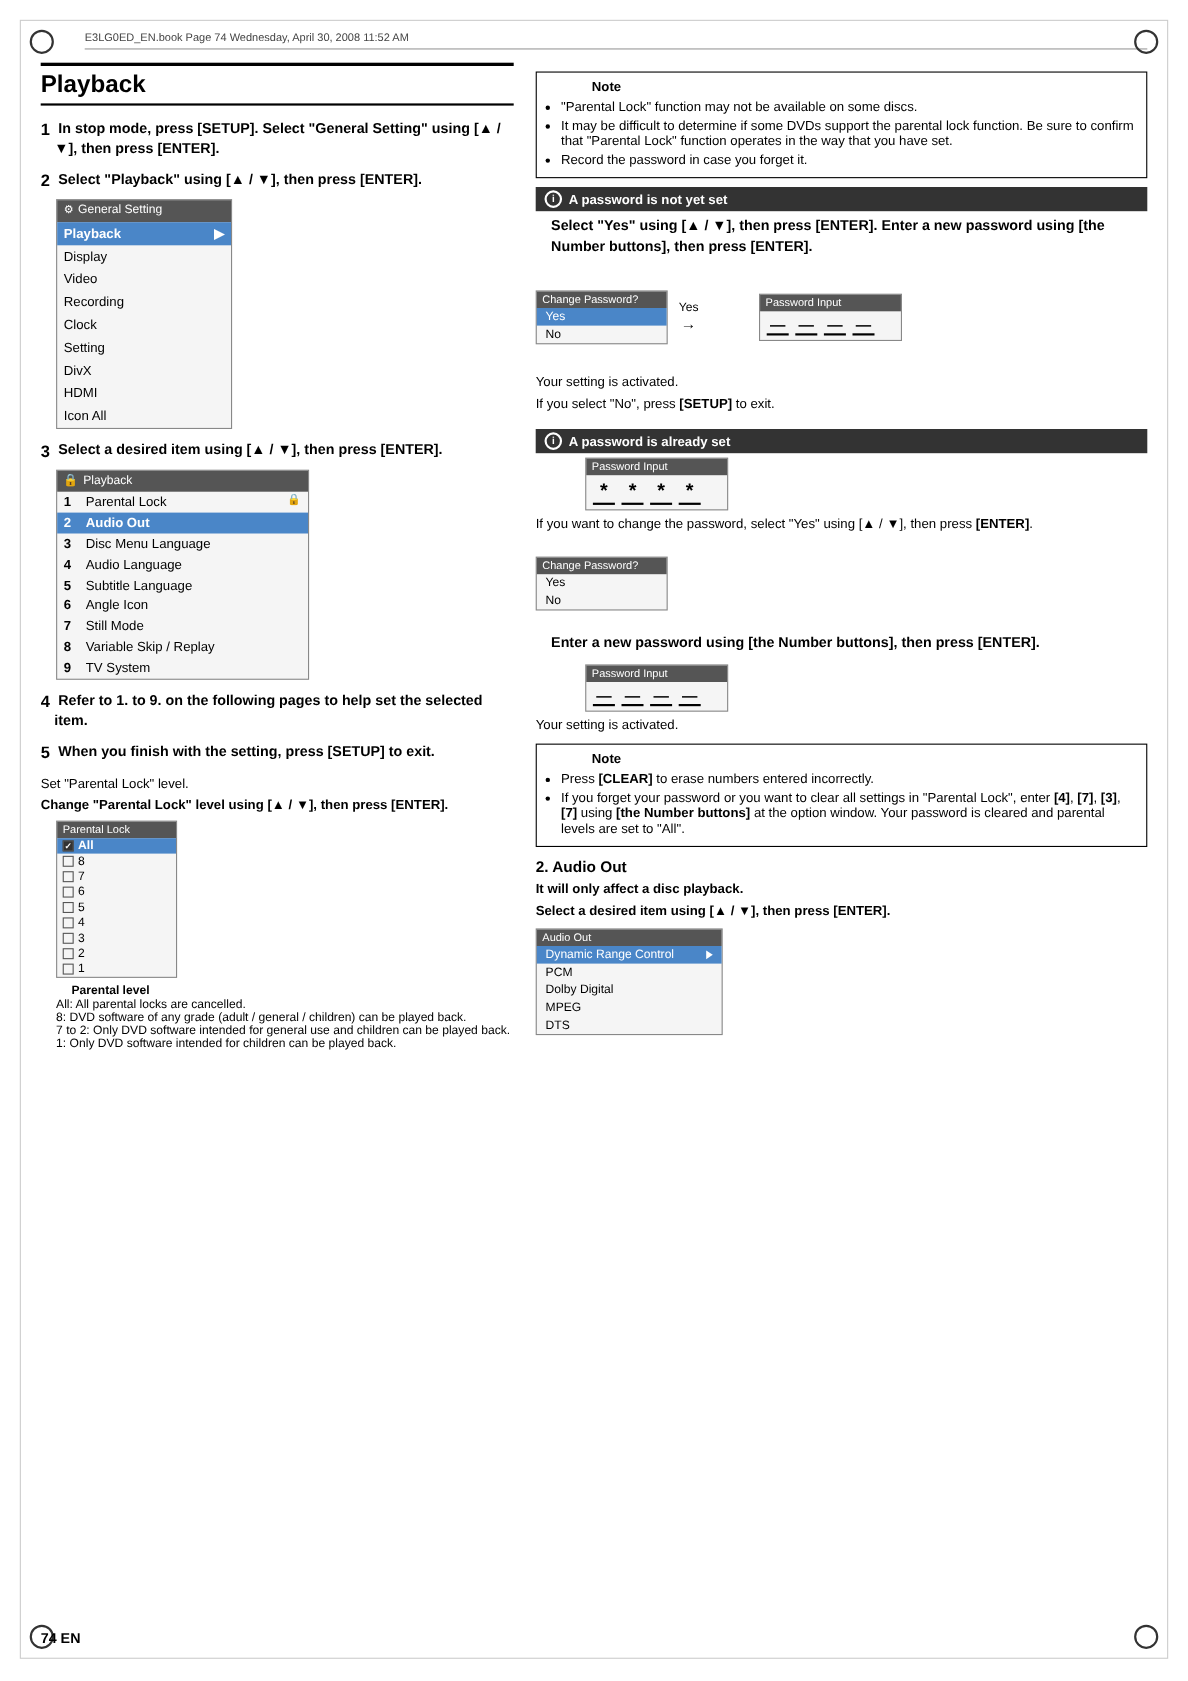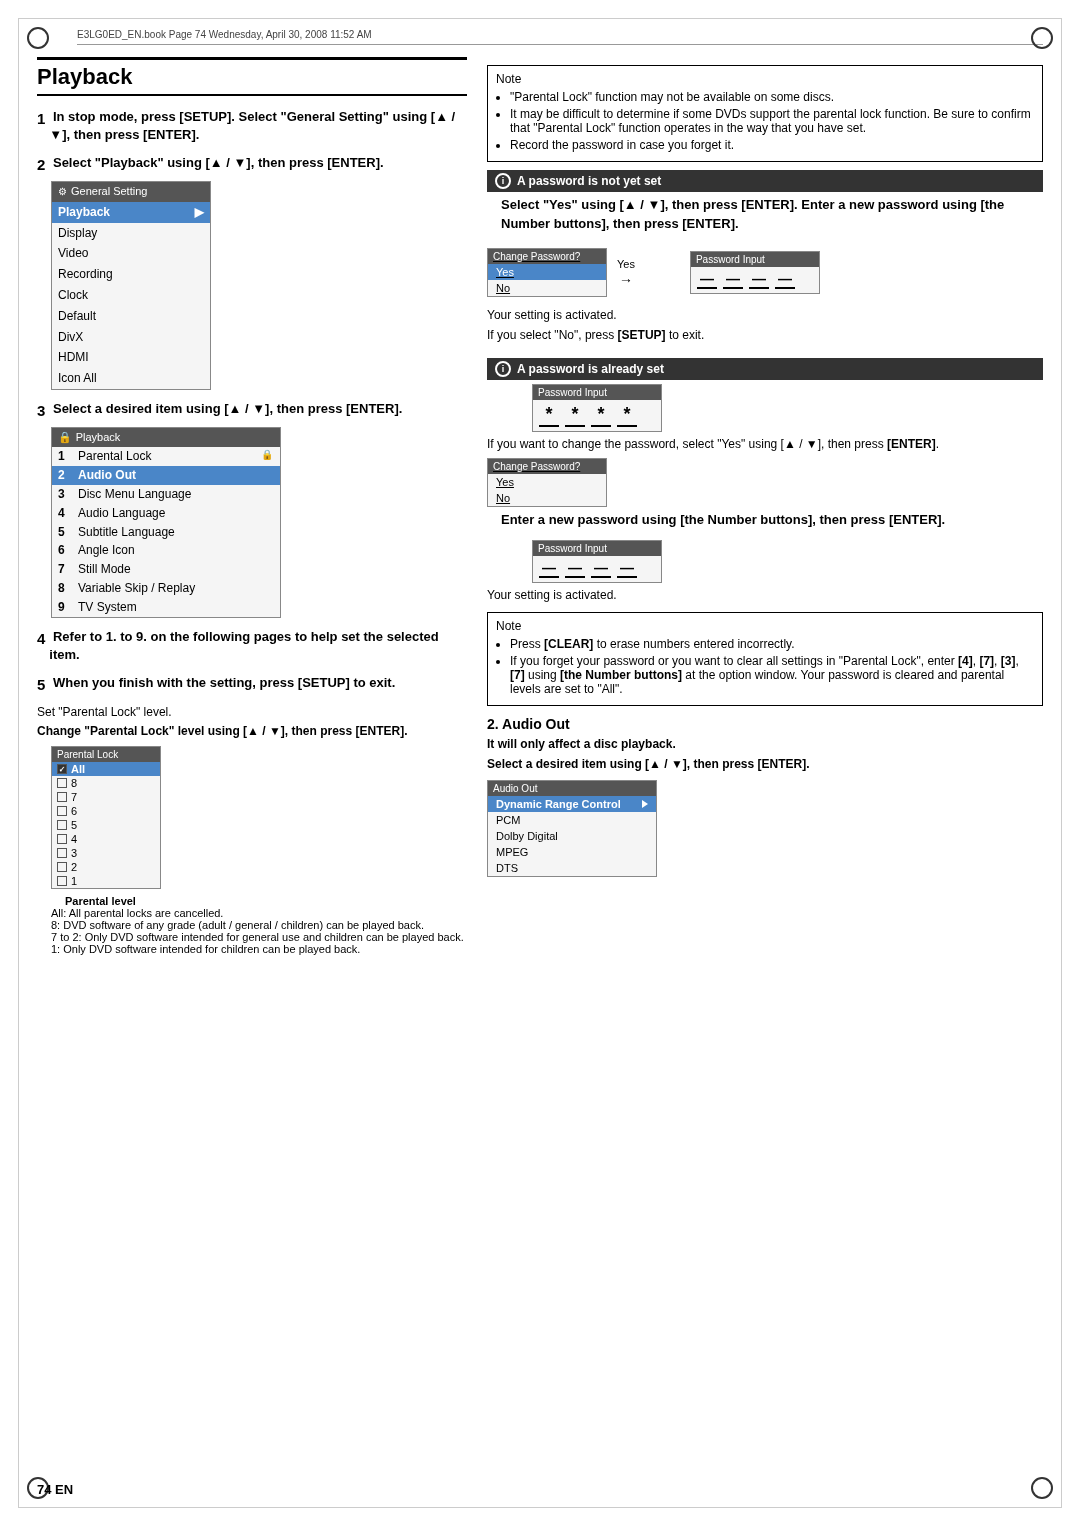--- a/index.html
+++ b/index.html
@@ -143,22 +143,21 @@
       margin: 10px 0 4px 0;
     }
     .sub-text { font-size: 12px; margin-left: 0; margin-bottom: 4px; }
 
     
     .small-box {
       border: 1px solid #888;
       background: #f5f5f5;
       width: 120px;
       font-size: 11px;
-      margin: 4px 0;
-      text-decoration: underline;
+      margin: 20px 0;
     }
     .small-box .sb-title {
       background: #555;
       color: #fff;
       padding: 2px 5px;
       font-size: 10px;
     }
     .small-box .sb-item {
       padding: 2px 8px;
     }
@@ -208,22 +207,23 @@
     .parental-level-note strong { font-weight: bold; padding-left: 14px; }
 
     
     .note-box {
       border: 1px solid #000;
       padding: 6px 8px;
       margin: 8px 0;
       font-size: 12px;
     }
     .note-box .note-title {
-      font-weight: normal;
+      font-weight: bold;
       margin-bottom: 4px;
+      margin-left: 42px;
     }
     .note-box ul {
       margin-left: 14px;
     }
     .note-box li { margin-bottom: 3px; }
 
     
     .pw-section-title {
       background: #333;
       color: #fff;
@@ -289,21 +289,21 @@
     }
     .audio-out-box .ao-item {
       padding: 2px 8px;
       display: flex;
       align-items: center;
       justify-content: space-between;
     }
     .audio-out-box .ao-item.sel {
       background: #4a86c8;
       color: #fff;
-      font-weight: bold;
+      font-weight: normal;
       text-align: center;
     }
 
     .triangle-right {
       width: 0; height: 0;
       border-top: 4px solid transparent;
       border-bottom: 4px solid transparent;
       border-left: 6px solid #fff;
       display: inline-block;
     }
@@ -370,21 +370,21 @@
           <div class="menu-item">
               <span>Video</span>
             </div>
           <div class="menu-item">
               <span>Recording</span>
             </div>
           <div class="menu-item">
               <span>Clock</span>
             </div>
           <div class="menu-item">
-              <span>Default</span>
+              <span>Setting</span>
             </div>
           <div class="menu-item">
               <span>DivX</span>
             </div>
           <div class="menu-item">
               <span>HDMI</span>
             </div>
           <div class="menu-item">
               <span>Icon All</span>
             </div>

